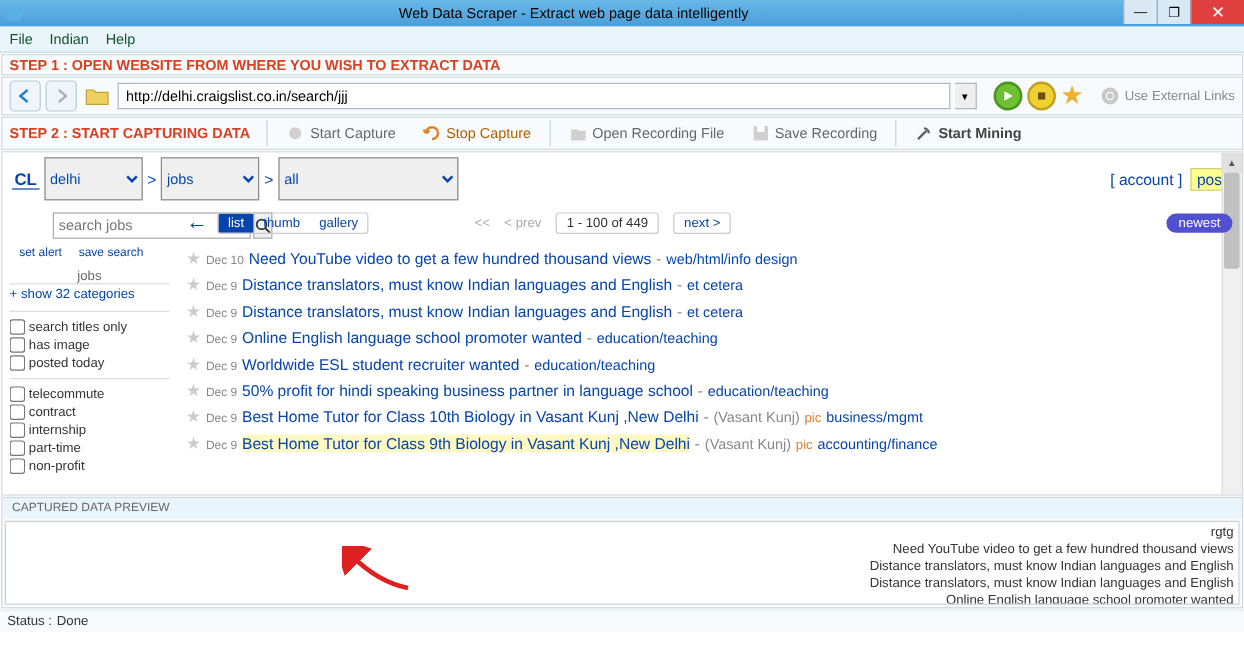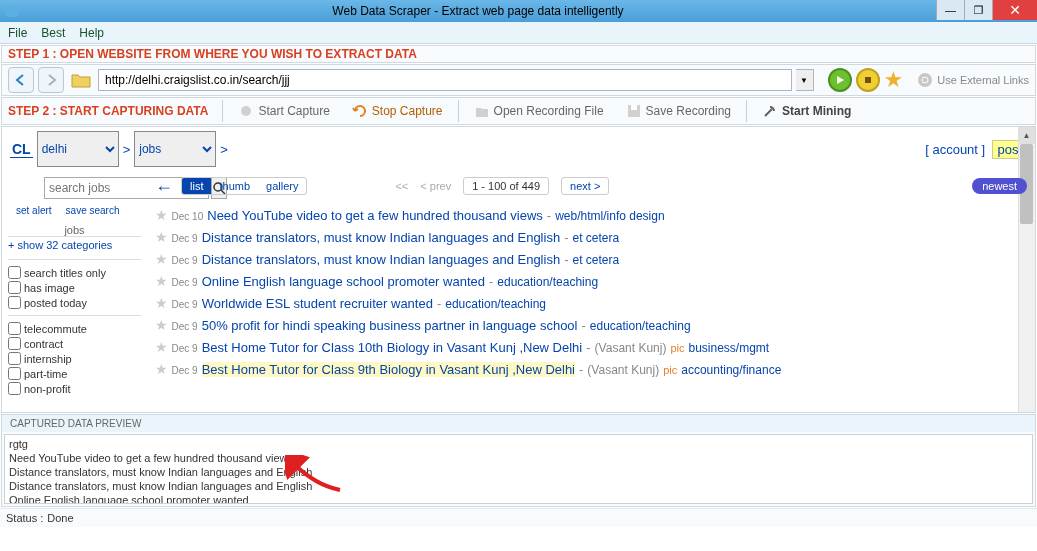--- a/index.html
+++ b/index.html
@@ -79,21 +79,21 @@
 .lpic { color: #e08030; font-size: 11px; }
 .lcat { color: #0645ad; font-size: 12px; cursor: pointer; }
 
 .scroll-hint { position: absolute; right: 0; top: 0; bottom: 0; width: 17px; background: #f0f0f0; border-left: 1px solid #ddd; }
 .scroll-up { position: absolute; top: 0; right: 0; width: 17px; height: 17px; background: #e0e0e0; display: flex; align-items: center; justify-content: center; font-size: 8px; color: #555;}
 .scroll-thumb { position: absolute; top: 17px; right: 2px; width: 13px; height: 80px; background: #c0c0c0; border-radius: 2px; }
 
 
 .preview-sec { border: 1px solid #d0d8e0; margin: 1px; background: #f8fbfd; }
 .preview-head { padding: 3px 8px; font-size: 10px; color: #666; background: #eaf4fb; }
-.preview-box { margin: 2px; background: #fff; border: 1px solid #c8d0d8; height: 70px; padding: 2px 4px; font-size: 11px; color: #333; overflow: hidden; position: relative; }
+.preview-box { margin: 2px; background: #fff; border: 1px solid #c8d0d8; height: 70px; padding: 2px 4px; font-size: 11px; color: #333; overflow: hidden; position: relative; text-align: right; }
 .preview-box div { line-height: 14px; }
 .red-arrow { position: absolute; left: 280px; top: 20px; pointer-events: none; }
 
 
 .status-bar { padding: 3px 6px; font-size: 11px; color: #333; background: #f8fbfd; display: flex; gap: 4px; border-top: 1px solid #e0e8f0;}
 
 .folder-icon { width: 26px; height: 22px; display: flex; align-items: center; justify-content: center; }
 .ic { width: 16px; height: 16px; display: inline-flex; align-items: center; justify-content: center; }
 </style>
 </head>
@@ -108,21 +108,21 @@
   <span class="titlebar-text">Web Data Scraper -  Extract web page data intelligently</span>
   <div class="window-controls">
     <div class="win-btn">—</div>
     <div class="win-btn">❐</div>
     <div class="win-btn close">✕</div>
   </div>
 </div>
 
 <div class="menubar">
   <span class="menu-item">File</span>
-  <span class="menu-item">Best</span>
+  <span class="menu-item">Indian</span>
   <span class="menu-item">Help</span>
 </div>
 
 <div class="step-row" style="min-height:18px;padding:1px 6px">
   <span class="step-label">STEP 1 : OPEN WEBSITE FROM WHERE YOU WISH TO EXTRACT DATA</span>
 </div>
 
 <div class="step-row">
   <div class="nav-btn">
       <svg width="14" height="14">
@@ -218,20 +218,21 @@
   <div class="scroll-hint">
     <div class="scroll-up">▲</div>
     <div class="scroll-thumb"></div>
   </div>
   <div class="cl-top">
     <span class="cl-logo">CL</span>
     <select class="cl-sel" style="width:82px"><option>delhi</option></select>
     <span class="cl-gt">&gt;</span>
     <select class="cl-sel" style="width:82px"><option>jobs</option></select>
     <span class="cl-gt">&gt;</span>
+    <select class="cl-sel" style="width:150px"><option>all</option></select>
     <span class="cl-right">[ <a>account</a> ] &nbsp;<a style="background:#ffff90;padding:1px 4px;border:1px solid #cc8">post</a></span>
   </div>
 
   <div class="cl-body">
     <div class="cl-side">
       <div class="search-row">
         <input class="search-inp" placeholder="search jobs" style="">
         <div class="search-btn">
             <svg width="14" height="14">
               <circle cx="6" cy="6" r="4" stroke="#333" fill="none" stroke-width="1.5"></circle>

